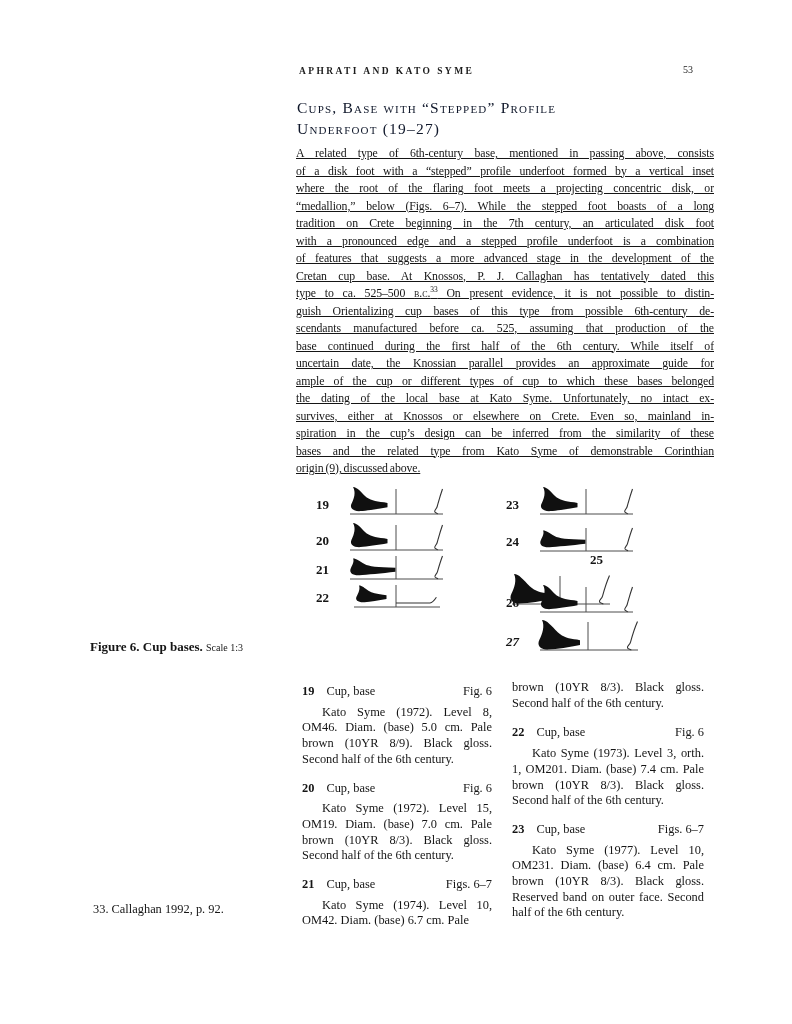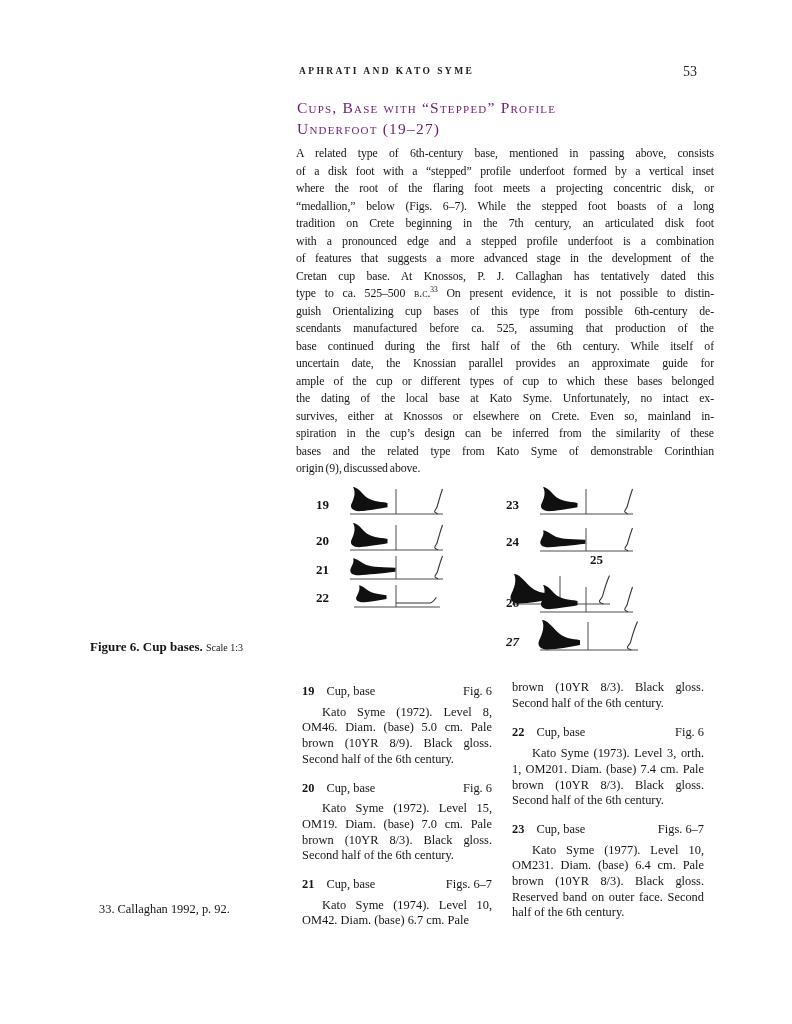--- a/index.html
+++ b/index.html
@@ -13,39 +13,39 @@
     margin:0 auto;
   }
   
   .running-head{
     position:absolute;left:299px;top:66px;
     font-size:9.5px;font-weight:bold;letter-spacing:2.4px;
     color:#1c1c1c;
   }
   .page-number{
     position:absolute;left:683px;top:64px;
-    font-size:14px;color:#1c1c1c;
+    font-size:10px;color:#1c1c1c;
   }
   
   .heading{
     position:absolute;left:297px;top:97px;width:430px;
     font-size:15.5px;line-height:21px;
     font-variant:small-caps;letter-spacing:1.2px;
-    color:#701a75;
+    color:#0f172a;
   }
   
   .body-text{
     position:absolute;left:296px;top:145px;width:418px;
     font-size:11.8px;line-height:17.5px;
     letter-spacing:-0.1px;word-spacing:-1px;
     color:#151515;
   }
   .bline{
     text-align:justify;text-align-last:justify;
-    height:17.5px;overflow:hidden;white-space:normal;
+    height:17.5px;overflow:hidden;white-space:normal;text-decoration:underline;
   }
   .bline.last{text-align-last:left;}
   .sc{font-variant:small-caps;}
   sup.noteref{font-size:7.5px;vertical-align:super;line-height:0;}
   
   .fig-caption{
     position:absolute;left:90px;top:639px;
     font-size:13px;color:#151515;white-space:nowrap;
   }
   .fig-caption .cap-bold{font-weight:bold;}
@@ -74,21 +74,21 @@
   .cat-figref{text-align:center;}
   .cat-body{
     margin:0 0 13px 0;text-indent:20px;text-align:justify;
   }
   .cat-cont{
     margin:0 0 14px 0;text-align:justify;
   }
   .cat-entry{margin-bottom:2px;}
   
   .footnote{
-    position:absolute;left:99px;top:902px;
+    position:absolute;left:93px;top:902px;
     font-size:12.4px;color:#151515;white-space:nowrap;
   }
 </style>
 </head>
 <body>
 
 <div class="page">
 
   <div class="running-head">APHRATI AND KATO SYME</div>
   <div class="page-number">53</div>

